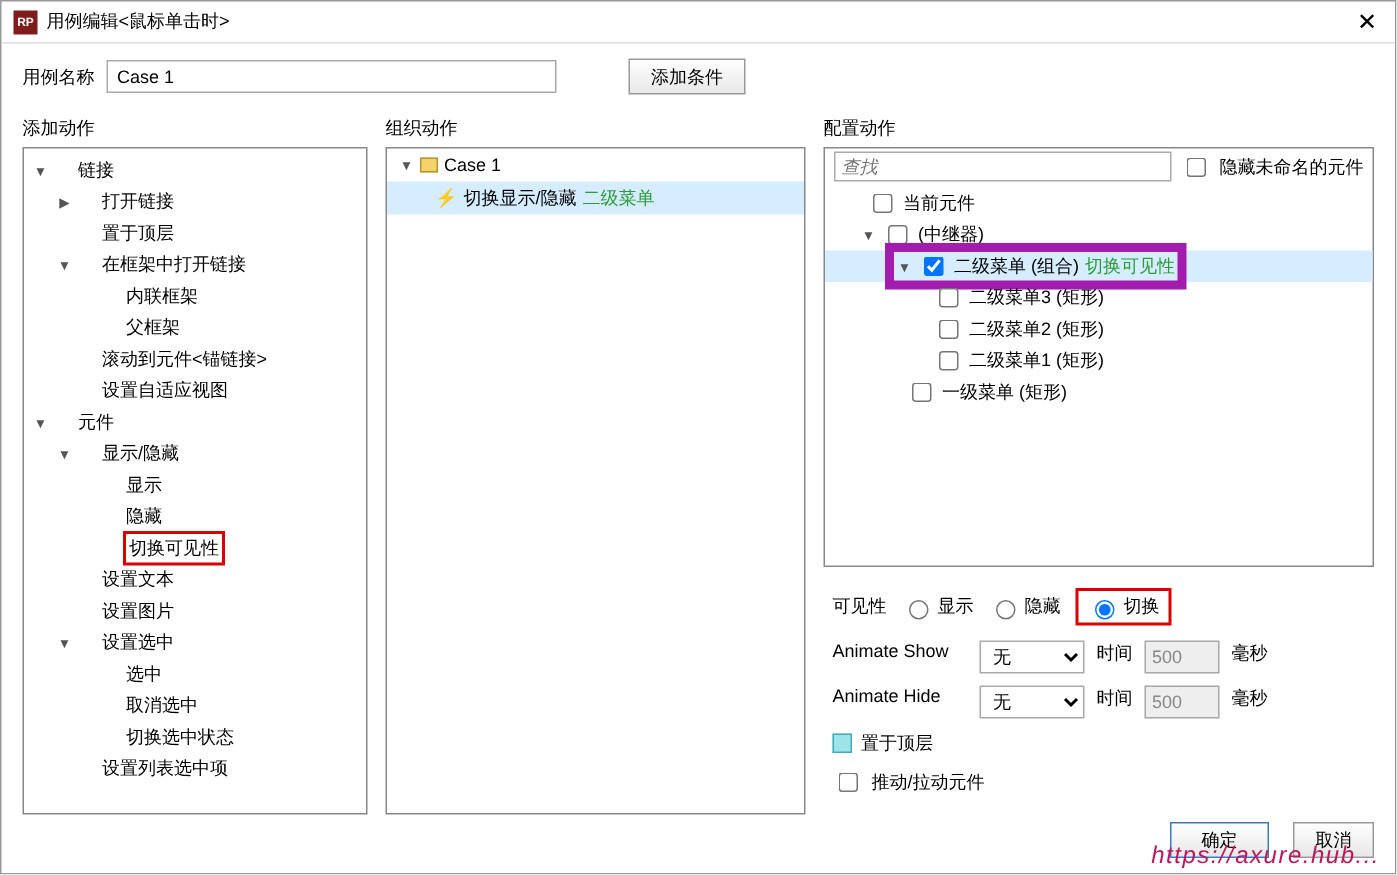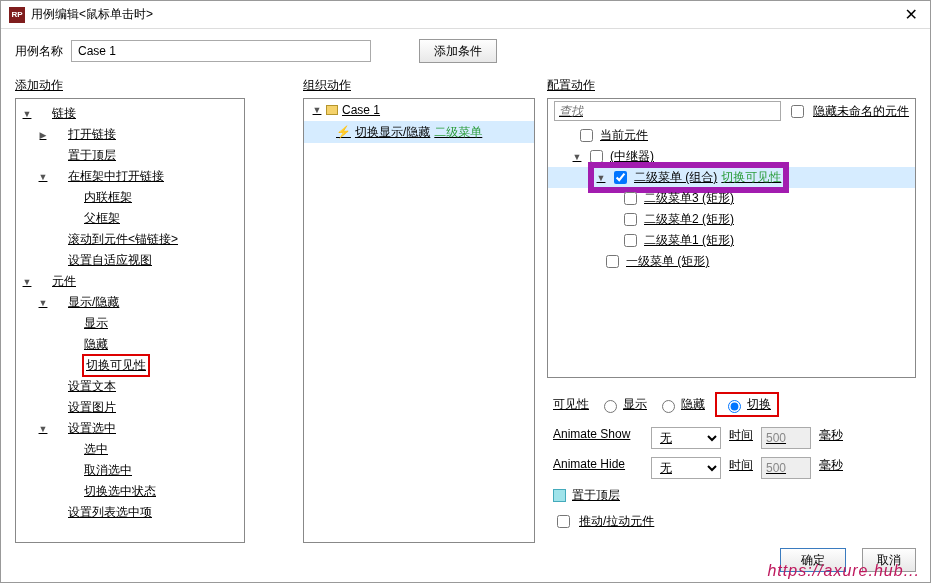--- a/index.html
+++ b/index.html
@@ -8,26 +8,26 @@
 .titlebar { height: 28px; display: flex; align-items: center; padding: 0 8px; border-bottom: 1px solid #ddd; }
 .titlebar-icon { width: 16px; height: 16px; background: #7f1d1d; display: inline-flex; align-items: center; justify-content: center; color: #fff; font-size: 8px; font-weight: bold; margin-right: 6px; }
 .title-text { flex: 1; }
 .close-x { font-size: 16px; cursor: pointer; padding: 0 4px; }
 .case-row { display: flex; align-items: center; padding: 10px 14px; gap: 8px; }
 .label { }
 .text-input { height: 22px; border: 1px solid #aaa; padding: 2px 6px; }
 .case-name-input { width: 300px; }
 .btn { height: 24px; padding: 2px 14px; border: 1px solid #999; background: linear-gradient(#fefefe,#e8e8e8); cursor: pointer; }
 .columns { display: flex; padding: 0 14px 14px 14px; gap: 12px; }
-.col { display: flex; flex-direction: column; text-decoration: underline; }
+.col { display: flex; flex-direction: column; }
 .col-title { padding: 4px 0; }
 .panel { border: 1px solid #888; background: #fff; overflow: auto; }
 .col1 { width: 230px; }
 .col1 .panel { height: 445px; }
-.col2 { width: 232px; margin-left: 46px; }
+.col2 { width: 280px; }
 .col2 .panel { height: 445px; }
 .col3 { flex: 1; }
 .col3 .panel-top { height: 280px; border:1px solid #888; }
 .tree { padding: 4px 0; }
 .tree-row { display: flex; align-items: center; height: 21px; padding-left: 6px; white-space: nowrap; cursor: pointer; gap: 20px; }
 .caret { width: 10px; display: inline-block; text-align: center; font-size: 9px; color: #555; }
 .caret-down::before { content: "▼"; }
 .caret-right::before { content: "▶"; }
 .caret-none { visibility: hidden; }
 .ind0 { padding-left: 6px; }

